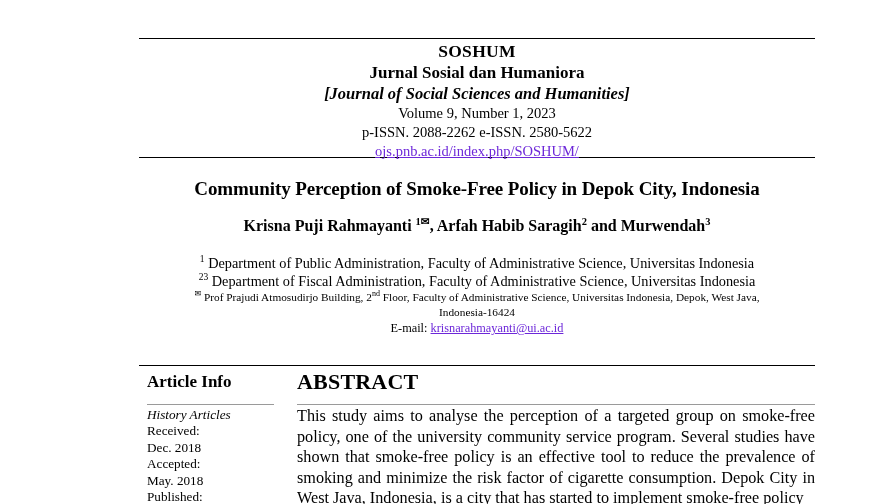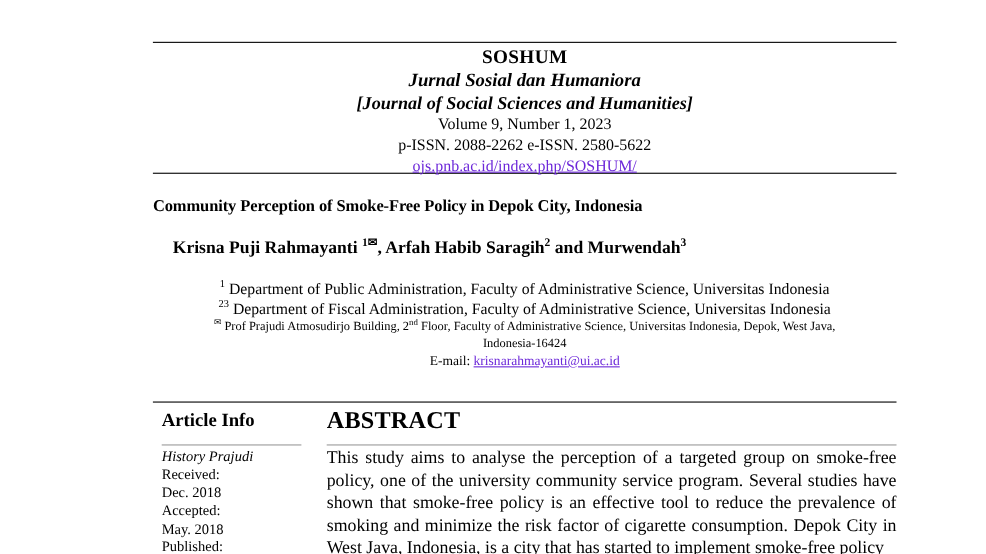--- a/index.html
+++ b/index.html
@@ -75,21 +75,20 @@
   }
   .mh-title {
     font-size: 17.5px;
     font-weight: bold;
     letter-spacing: .3px;
     line-height: 21px;
   }
   .mh-subtitle {
     font-size: 17px;
     font-weight: bold;
-    font-style: italic;
     line-height: 21px;
   }
   .mh-bracket {
     font-size: 16.5px;
     font-weight: bold;
     line-height: 21px;
     font-style: italic;
   }
   .mh-volume {
     font-size: 14.5px;
@@ -107,33 +106,34 @@
     color: #6d28d9;
     text-decoration: underline;
   }
 
   
   .art-title {
     position: absolute;
     left: 139px;
     top: 176px;
     width: 676px;
-    font-size: 15px;
+    text-align: center;
+    font-size: 19px;
     font-weight: bold;
     line-height: 25px;
     letter-spacing: -0.1px;
   }
 
   
   .authors {
     position: absolute;
-    left: 157px;
+    left: 139px;
     top: 216px;
     width: 676px;
-    text-align: left;
+    text-align: center;
     font-size: 16px;
     font-weight: bold;
     line-height: 20px;
   }
   .authors sup {
     font-size: 10.5px;
     vertical-align: super;
     line-height: 0;
   }
   .env {
@@ -251,21 +251,21 @@
 
   <div class="rule-abstract-top"></div>
   <div class="rule-thin-left"></div>
   <div class="rule-thin-right"></div>
 
   <div class="block">
 
     <div class="col-left">
       <div class="h-article-info">Article Info</div>
       <div class="history">
-        <div class="ital">History Prajudi</div>
+        <div class="ital">History Articles</div>
         <div>Received:</div>
         <div>Dec. 2018</div>
         <div>Accepted:</div>
         <div>May. 2018</div>
         <div>Published:</div>
       </div>
     </div>
 
     <div class="col-right">
       <div class="h-abstract">ABSTRACT</div>

